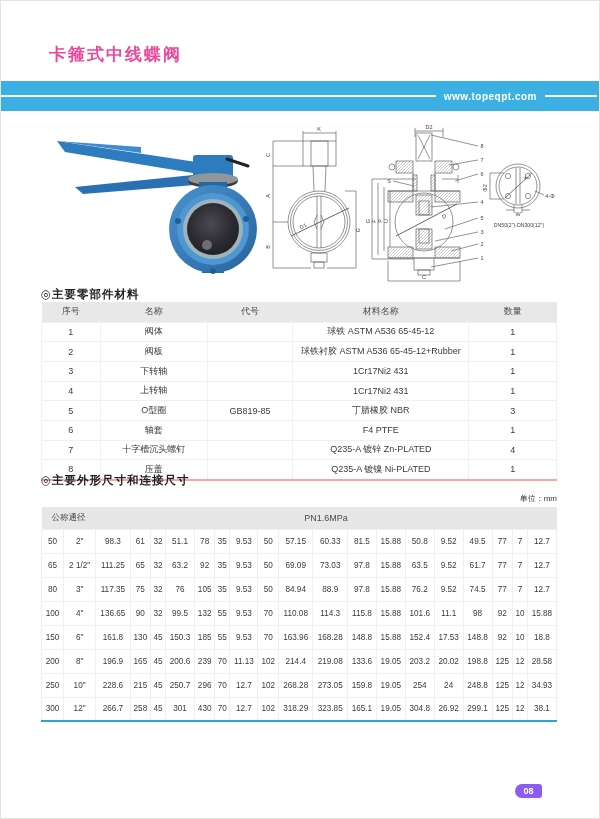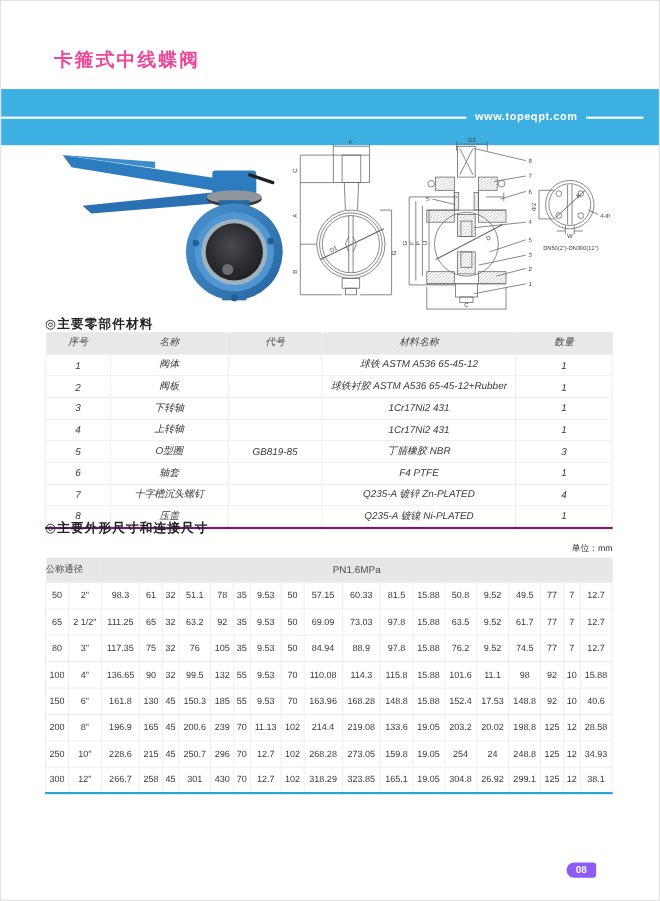--- a/index.html
+++ b/index.html
@@ -9,22 +9,22 @@
 
   
   .title { position:absolute; left:48px; top:42px; font-size:17px; font-weight:bold;
            color:#ec4899; letter-spacing:2px; }
   .logo-wrap { position:absolute; right:38px; top:10px; width:78px; text-align:center; }
   .logo-mark { position:relative; display:inline-block; }
   .reg { position:absolute; right:-9px; top:-2px; font-size:7px; color:#222; }
   .brand { font-size:12px; font-weight:bold; color:#1a1a1a; letter-spacing:1px; margin-top:1px; }
 
   
-  .banner { position:absolute; left:0; top:80px; width:600px; height:51px; background:#3CAFE3;
-            display:flex; align-items:center; padding-right:16px; }
+  .banner { position:absolute; left:0; top:80px; width:600px; height:30px; background:#3CAFE3;
+            display:flex; align-items:center; padding-right:4px; }
   .rule { height:2px; background:#fff; }
   .rule.left { flex:1; }
   .rule.right { width:52px; }
   .site { color:#fff; font-size:10px; font-weight:bold; margin:0 8px; letter-spacing:0.5px; }
 
   
   .photo { position:absolute; left:40px; top:124px; }
   .lineart { position:absolute; left:258px; top:122px; }
   svg text { font-family:"Liberation Sans","DejaVu Sans",sans-serif; }
 
@@ -34,25 +34,25 @@
   .unit { position:absolute; right:42px; top:492px; font-size:8px; color:#333; }
 
   table { border-collapse:collapse; width:100%; table-layout:auto; }
   .tbl-wrap { position:absolute; left:40px; right:42px; }
   .tbl-wrap.materials { top:301px; }
   .tbl-wrap.dims { top:506px; }
   th, td { font-weight:normal; text-align:center; white-space:nowrap; }
 
   .materials th { background:#e8e8e8; color:#4a4a4a; font-size:9px; height:20px; }
   .materials td { color:#3a3a3a; font-size:9px; height:19.7px; border:1px solid #f0f0f0; }
-  .materials table { border-bottom:2px solid #701a75;font-style:italic; }
+  .materials table { border-bottom:2px solid #fca5a5; }
 
   .dims th { background:#e7e7e7; color:#4a4a4a; font-size:9px; }
   .dims .group-row th { height:22px; }
-  .dims .group-row .grp-left { text-align:left; padding-left:0; font-size:8.5px; }
+  .dims .group-row .grp-left { text-align:left; padding-left:10px; font-size:8.5px; }
   .dims .cols-row th { height:31px; }
   .dims td { color:#3a3a3a; font-size:8.2px; height:24px; border:1px solid #efefef; padding:0 1px; }
   .dims table { border-bottom:2px solid #29A3D8; }
 
   
   .page-badge { position:absolute; right:57px; top:783px; width:27px; height:14px;
                 background:#8b5cf6; color:#fff; font-size:9px; font-weight:bold;
                 border-radius:7px 3px 3px 7px; display:flex; align-items:center; justify-content:center; }
 </style>
 </head>
@@ -443,21 +443,21 @@
             <td>70</td>
             <td>163.96</td>
             <td>168.28</td>
             <td>148.8</td>
             <td>15.88</td>
             <td>152.4</td>
             <td>17.53</td>
             <td>148.8</td>
             <td>92</td>
             <td>10</td>
-            <td>40.6</td>
+            <td>18.8</td>
           </tr>
           <tr>
             <td>200</td>
             <td>8"</td>
             <td>196.9</td>
             <td>165</td>
             <td>45</td>
             <td>200.6</td>
             <td>239</td>
             <td>70</td>

